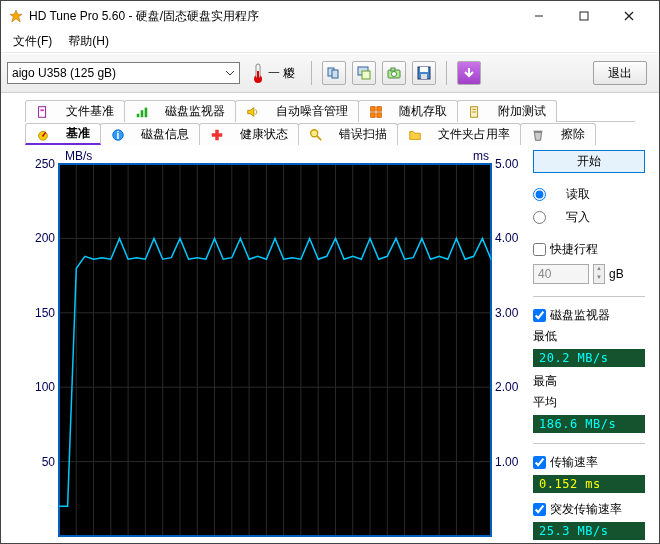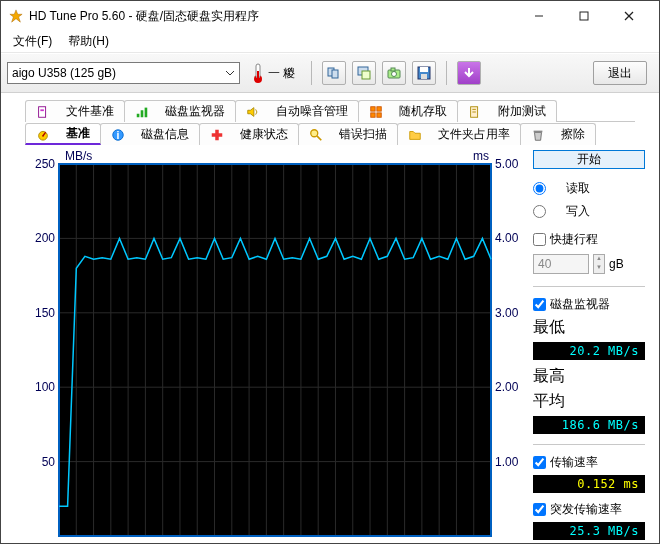--- a/index.html
+++ b/index.html
@@ -25,22 +25,22 @@
   .content { display:flex; padding:2px 0 0 24px; height:calc(100% - 30px - 22px - 40px - 48px); }
   .chart-area { position:relative; width:500px; height:100%; }
   .chart-svg { position:absolute; left:0; top:0; }
   .side-panel { flex:1; padding:4px 14px 4px 8px; display:flex; flex-direction:column; gap:4px; overflow:hidden;}
   .start-btn { height:26px; border:1px solid #0078d7; background:#e5f1fb; cursor:pointer; font-size:13px; }
   .radio-row { display:flex; align-items:center; gap:20px; margin-top:2px;}
   .chk-row { display:flex; align-items:center; gap:4px; margin-top:2px;}
   .spin { display:flex; align-items:center; gap:4px; margin:2px 0 4px 0;}
   .spin input { width:56px; height:20px; border:1px solid #aaa; padding:0 4px; background:#f5f5f5; color:#888;}
   .hr { height:1px; background:#c8c8c8; margin:4px 0; }
-  .stat-label { font-size:16px; margin-top:0;}
-  .stat-val { background:#000000; color:#0ff; font-family:"Consolas",monospace; font-size:12px; padding:2px 6px; text-align:right; margin-bottom:2px; letter-spacing:.5px;}
+  .stat-label { font-size:12px; margin-top:0;}
+  .stat-val { background:#14532d; color:#0ff; font-family:"Consolas",monospace; font-size:12px; padding:2px 6px; margin-bottom:2px; letter-spacing:.5px;}
   .stat-val.y { color:#ff0; }
   .app-icon { width:14px; height:14px; }
 </style>
 </head>
 <body>
 
 <div class="titlebar">
   <div class="titlebar-left">
     <svg class="app-icon" viewBox="0 0 16 16">
         <polygon points="8,1 10,6 15,6 11,9 13,15 8,11 3,15 5,9 1,6 6,6" fill="#f5a800" stroke="#a06000" stroke-width="0.5"></polygon>

